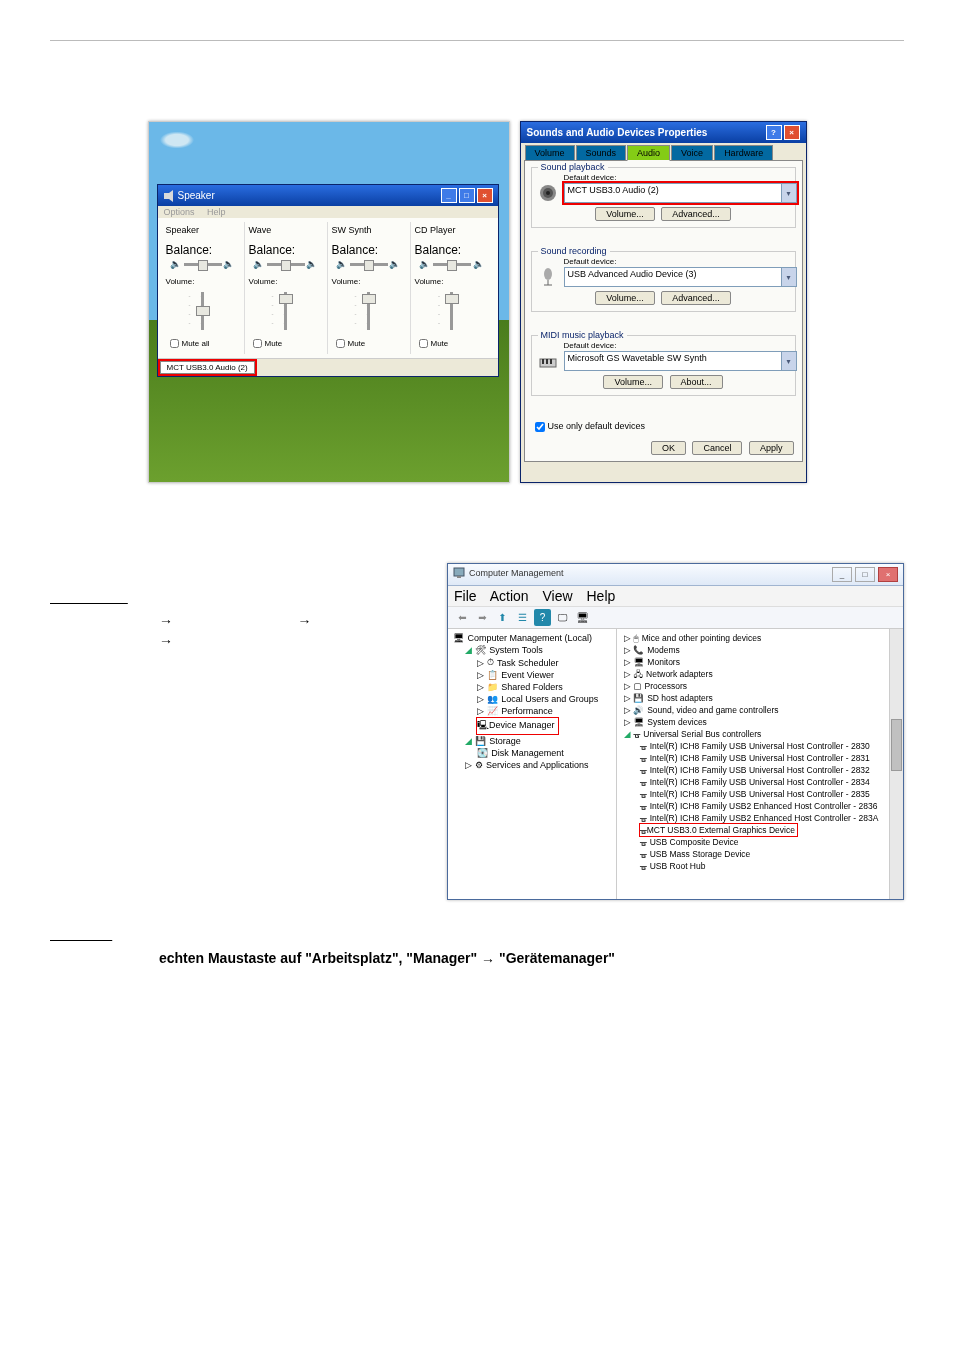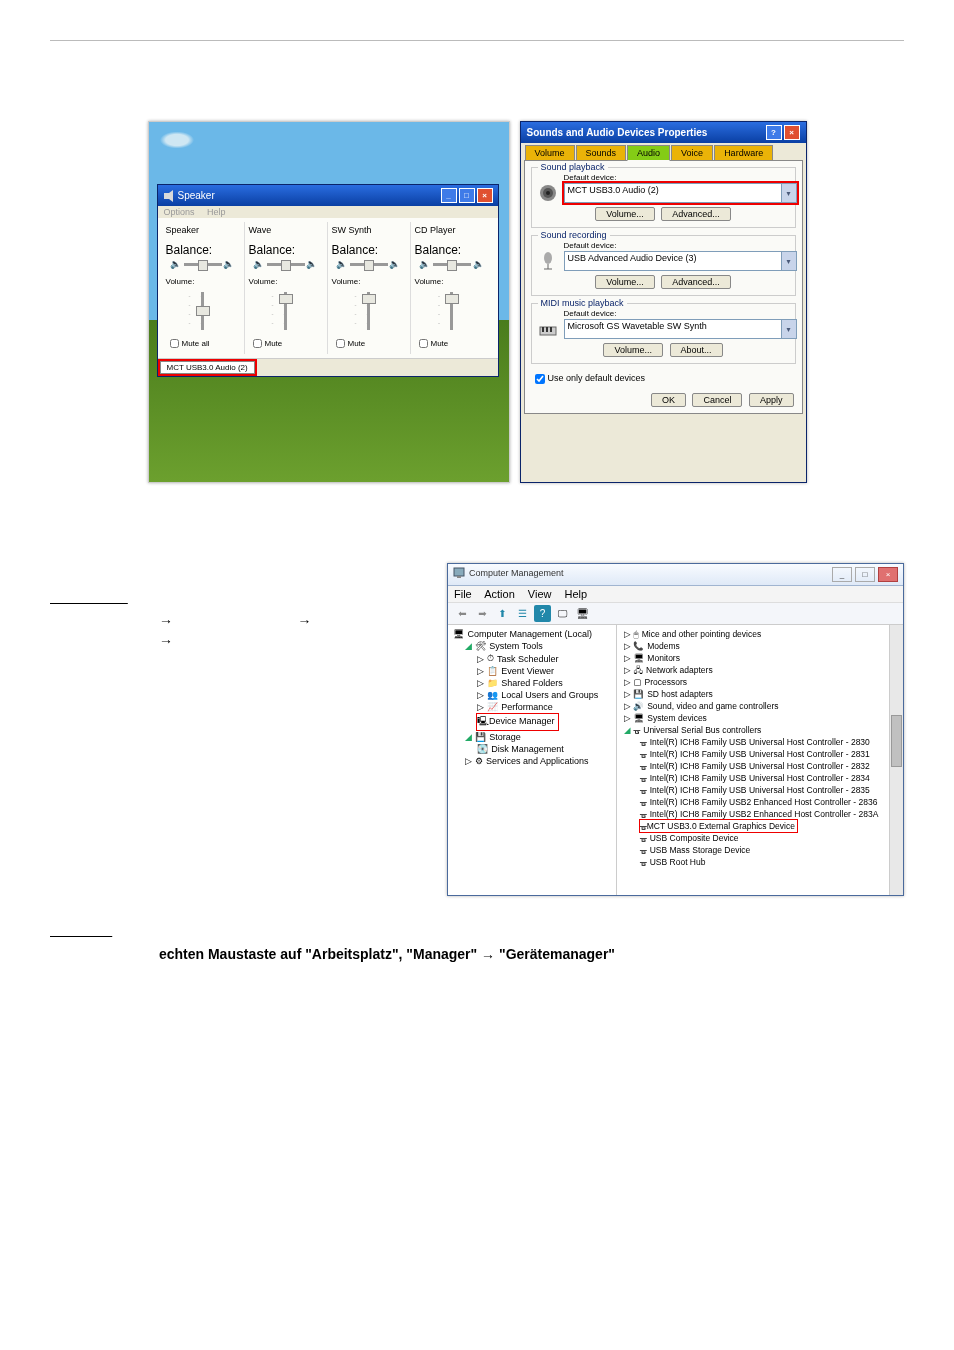--- a/index.html
+++ b/index.html
@@ -36,24 +36,24 @@
   .mute-row { font-size: 8px; }
   .mute-row input { width: 9px; height: 9px; vertical-align: middle; }
   .status-bar { background: #ece9d8; border-top: 1px solid #ccc; padding: 2px; }
   .status-inset { display: inline-block; border: 1px solid #888; background: #fff; padding: 1px 6px; font-size: 8px; outline: 2px solid #e00; outline-offset: 0; }
   
   
   .snd-window { width: 285px; background: #ece9d8; border: 1px solid #0a246a; font-family: Tahoma, sans-serif; font-size: 9px; }
   .snd-title { background: linear-gradient(#2a6de0, #0a3fa3); color: #fff; padding: 3px 6px; display: flex; justify-content: space-between; align-items: center; font-size: 10px; font-weight: bold; }
   .snd-title-btns { display: flex; gap: 2px; }
   .tabs { display: flex; background: #ece9d8; padding: 2px 4px 0 4px; font-size: 9px; }
-  .tab { padding: 2px 9px; border: 1px solid #888; border-bottom: none; background: #eab308; margin-right: 1px; }
+  .tab { padding: 2px 9px; border: 1px solid #888; border-bottom: none; background: #0369a1; margin-right: 1px; }
   .tab.active { background: #84cc16; border-bottom: 1px solid #fafaf7; margin-bottom: -1px; }
   .tab-body { background: #fafaf7; border: 1px solid #888; padding: 6px; margin: 0 3px 3px 3px; }
-  .fieldset { border: 1px solid #ccc; padding: 5px 6px 6px 6px; margin-bottom: 7px; position: relative; }
+  .fieldset { border: 1px solid #ccc; padding: 5px 6px 6px 6px; margin-bottom: 23px; position: relative; }
   .legend { position: absolute; top: -6px; left: 6px; background: #fafaf7; padding: 0 3px; font-size: 9px; color: #0a246a; }
   .fs-row { display: flex; align-items: flex-end; gap: 6px; }
   .fs-icon { width: 20px; height: 20px; display: inline-block; }
   .fs-content { flex: 1; }
   .fs-label { font-size: 8px; }
   .dropdown { display: block; width: 100%; border: 1px solid #7f9db9; background: #fff; font-size: 9px; padding: 1px 3px; height: 16px; position: relative; margin-top: 1px; }
   .dd-arrow { position: absolute; right: 0; top: 0; bottom: 0; width: 14px; background: #c8d4ea; border-left: 1px solid #7f9db9; display: flex; align-items: center; justify-content: center; color: #4a5a7a; font-size: 8px; }
   .dd-red { outline: 2px solid #e00; }
   .btn-row { text-align: center; margin-top: 4px; }
   .xp-btn { display: inline-block; background: #ece9d8; border: 1px solid #888; border-radius: 2px; padding: 1px 10px; font-size: 9px; margin: 0 2px; }
@@ -61,21 +61,21 @@
   .chk-row input { width: 10px; height: 10px; vertical-align: middle; }
   .dlg-btns { text-align: right; margin-top: 6px; }
   
   
   .cm-window { width: 455px; border: 1px solid #4a6a9c; background: #fff; font-family: "Segoe UI", Tahoma, sans-serif; font-size: 9px; }
   .cm-title { background: linear-gradient(#f8fbff, #dfe9f7); border-bottom: 1px solid #a0b4d0; padding: 3px 5px; display: flex; justify-content: space-between; align-items: flex-start; color: #333; font-size: 9px; }
   .cm-title-left { display: flex; align-items: center; gap: 4px; }
   .cm-win-btns { display: flex; gap: 3px; }
   .cm-wb { width: 18px; height: 13px; display: flex; align-items: center; justify-content: center; font-size: 8px; border: 1px solid #aaa; }
   .cm-wb.close { background: #e07070; border-color: #b04040; color: #fff; }
-  .cm-menubar { background: #f4f4f4; padding: 2px 6px; font-size: 11px; border-bottom: 1px solid #ddd; }
+  .cm-menubar { background: #f4f4f4; padding: 2px 6px; font-size: 14px; border-bottom: 1px solid #ddd; }
   .cm-menubar span { margin-right: 10px; }
   .cm-toolbar { background: #f4f6fa; padding: 2px 6px; border-bottom: 1px solid #ccc; display: flex; gap: 3px; align-items: center; }
   .cm-tb-icon { width: 15px; height: 15px; display: inline-flex; align-items: center; justify-content: center; border: 1px solid transparent; font-size: 10px; }
   .cm-content { display: flex; height: 270px; }
   .cm-tree { width: 162px; border-right: 1px solid #ccc; padding: 3px; font-size: 9px; overflow: hidden; }
   .cm-tree-item { padding: 1px 0 1px 12px; display: flex; align-items: center; gap: 3px; white-space: nowrap; }
   .cm-tree-item.l1 { padding-left: 2px; }
   .cm-tree-item.l2 { padding-left: 14px; }
   .cm-tree-item.l3 { padding-left: 26px; }
   .cm-sel { outline: 1px solid #e00; padding-right: 3px; }

